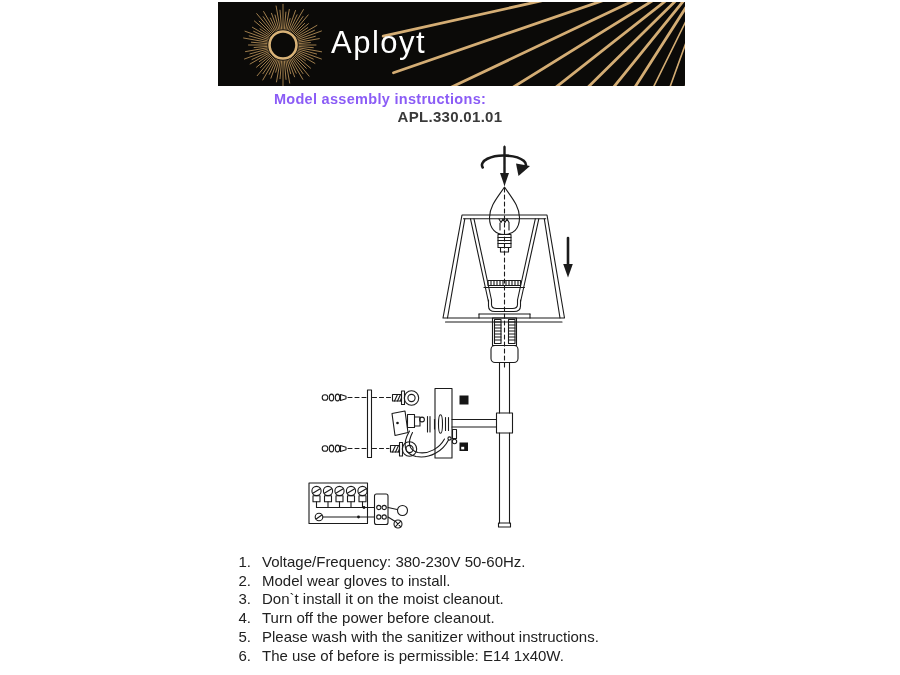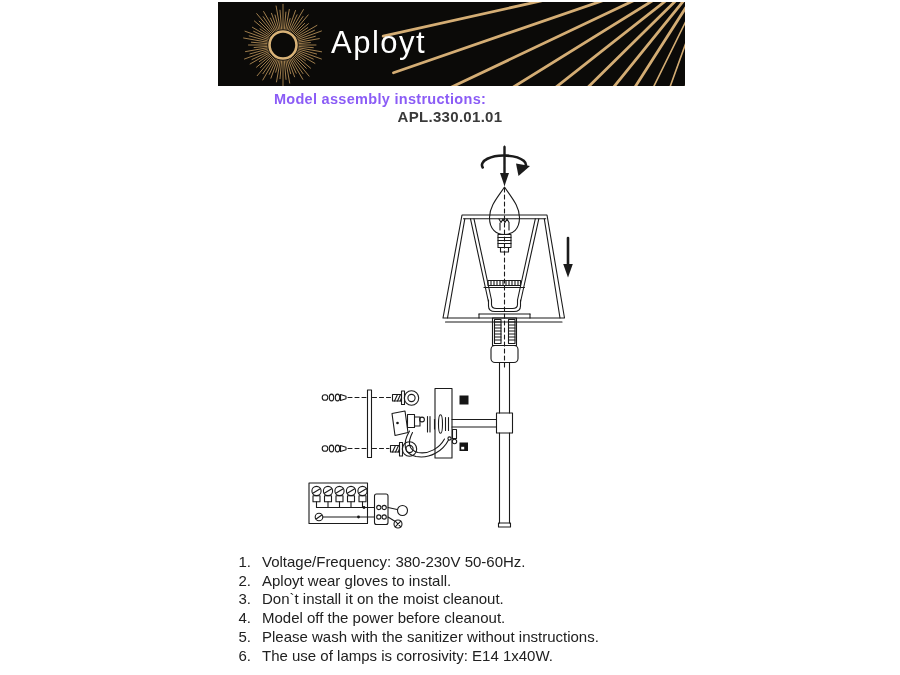--- a/index.html
+++ b/index.html
@@ -287,32 +287,32 @@
     </g>
   </svg>
 
   <ol class="instructions">
     <li class="row">
         <span class="num">1.</span>
         <span class="txt">Voltage/Frequency: 380-230V 50-60Hz.</span>
       </li>
     <li class="row">
         <span class="num">2.</span>
-        <span class="txt">Aployt wear gloves to install.</span>
+        <span class="txt">Model wear gloves to install.</span>
       </li>
     <li class="row">
         <span class="num">3.</span>
         <span class="txt">Don`t install it on the moist cleanout.</span>
       </li>
     <li class="row">
         <span class="num">4.</span>
-        <span class="txt">Model off the power before cleanout.</span>
+        <span class="txt">Turn off the power before cleanout.</span>
       </li>
     <li class="row">
         <span class="num">5.</span>
         <span class="txt">Please wash with the sanitizer without instructions.</span>
       </li>
     <li class="row">
         <span class="num">6.</span>
-        <span class="txt">The use of lamps is corrosivity: E14 1x40W.</span>
+        <span class="txt">The use of before is permissible: E14 1x40W.</span>
       </li>
   </ol>
 </div>
 
 </body></html>

